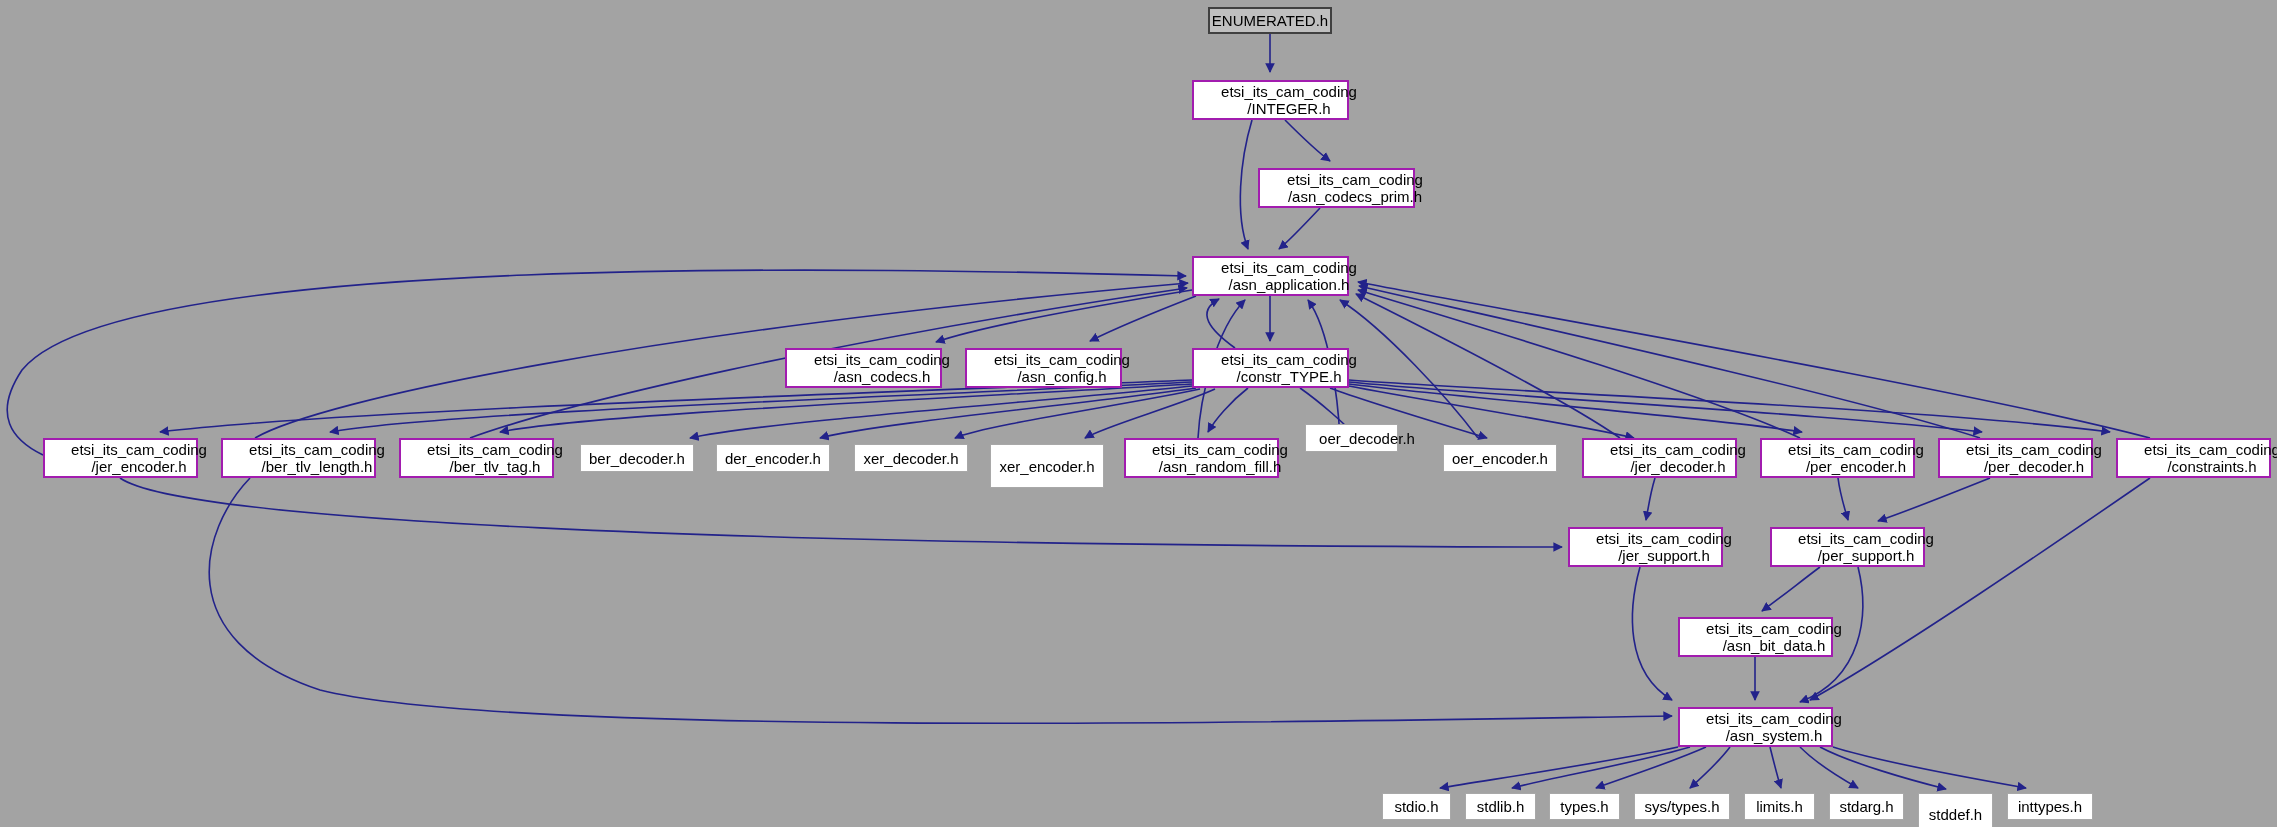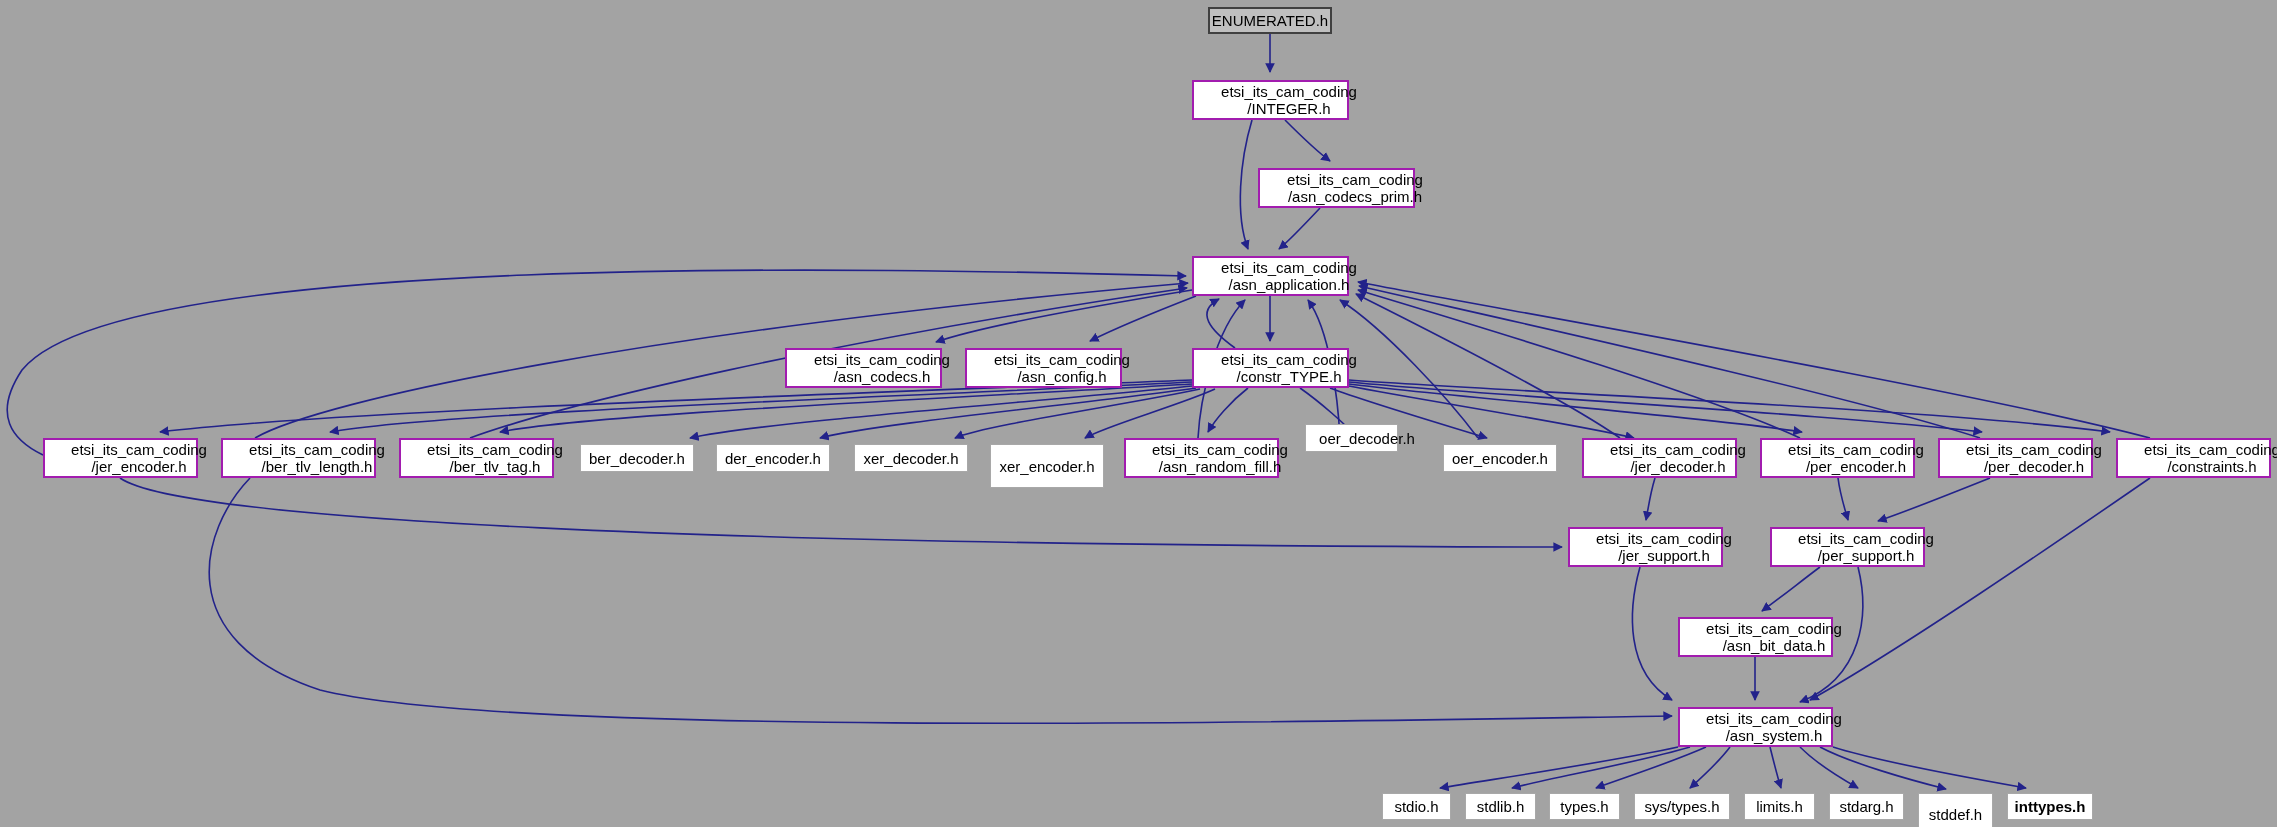--- a/index.html
+++ b/index.html
@@ -226,17 +226,17 @@
       </div>
       <div class="node " style="left: 1744px; top: 793px; width: 71px; height: 27px;">
         <span class="ln">limits.h</span>
       </div>
       <div class="node " style="left: 1829px; top: 793px; width: 75px; height: 27px;">
         <span class="ln">stdarg.h</span>
       </div>
       <div class="node " style="left: 1918px; top: 793px; width: 75px; height: 43px;">
         <span class="ln">stddef.h</span>
       </div>
-      <div class="node " style="left: 2007px; top: 793px; width: 86px; height: 27px; font-weight: bold;">
+      <div class="node " style="left: 2007px; top: 793px; width: 86px; height: 27px;">
         <span class="ln">inttypes.h</span>
       </div>
     </div>
 </div>
 
 </body></html>

